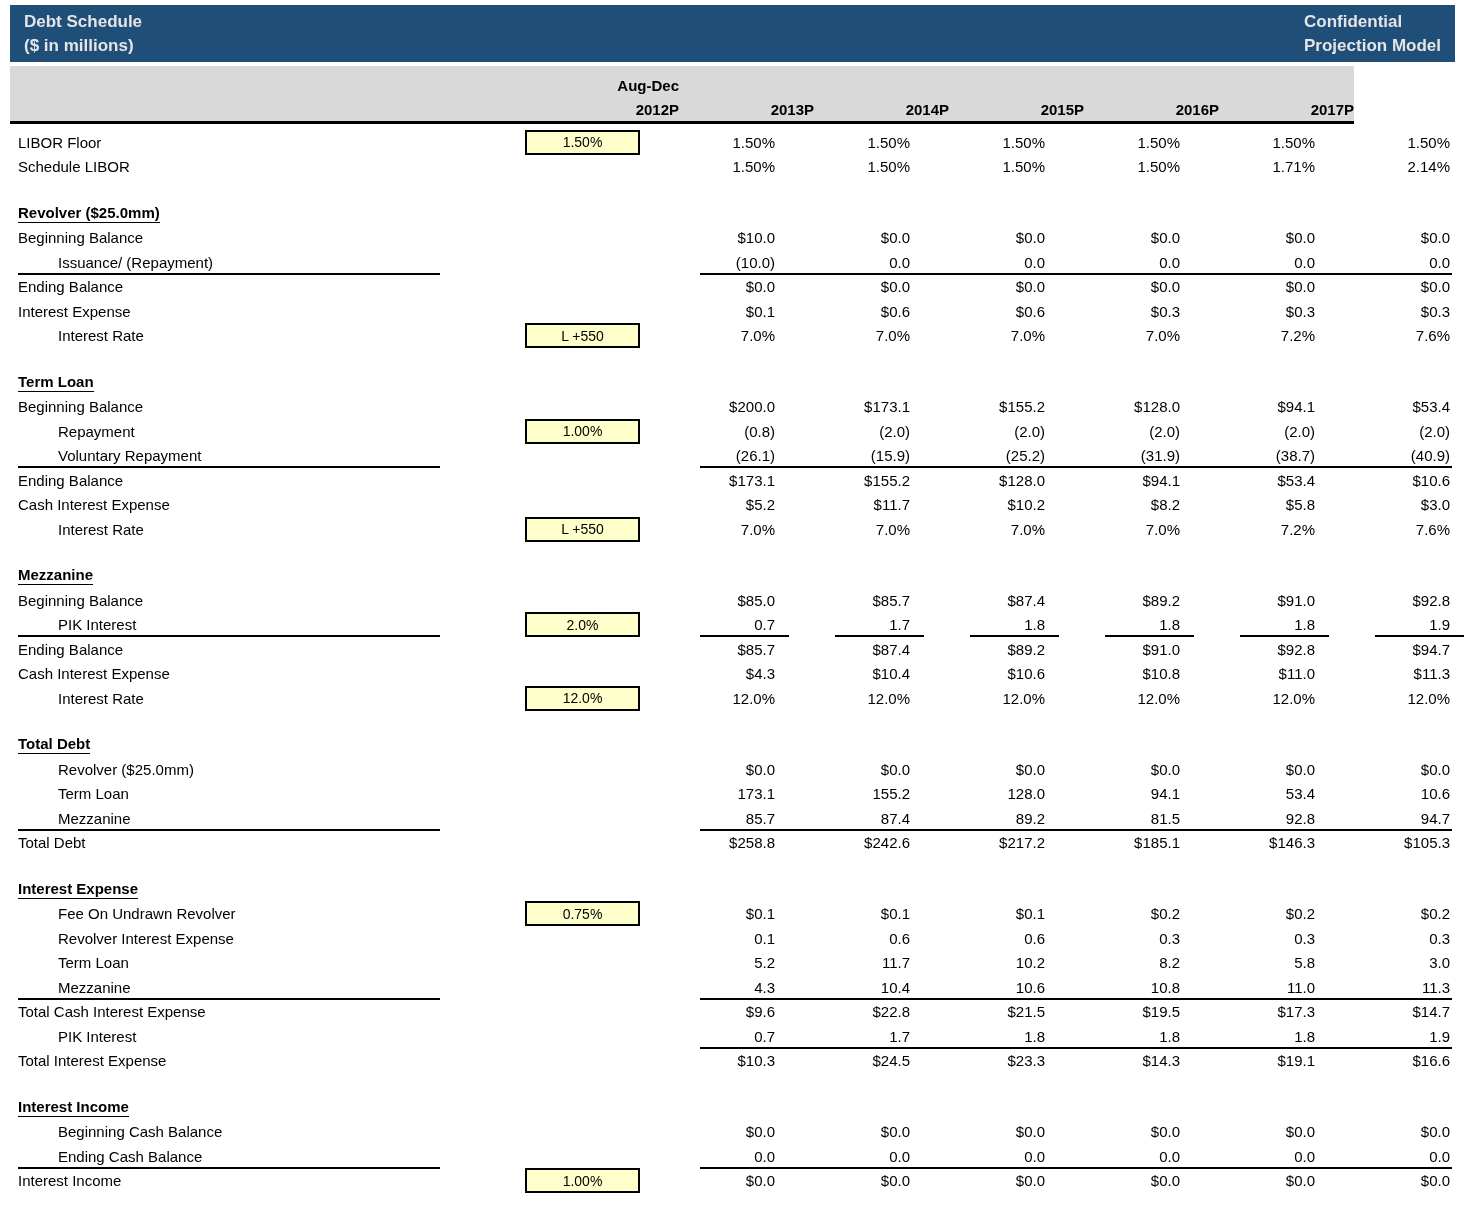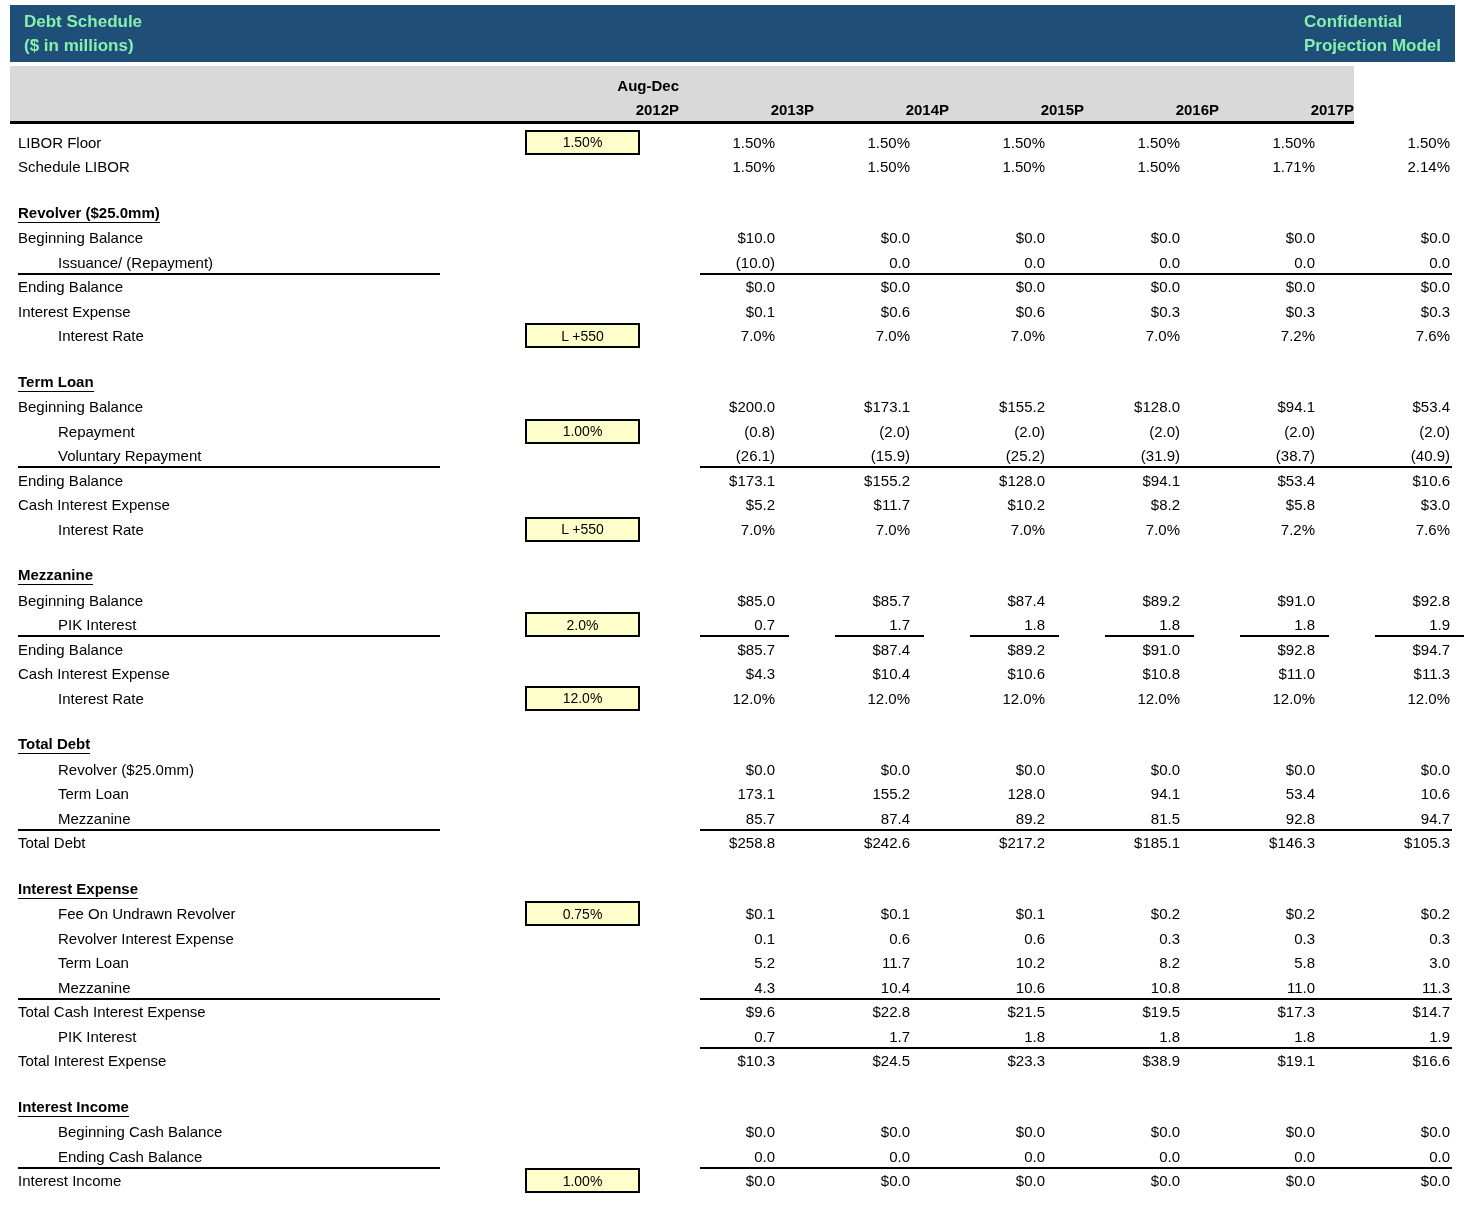--- a/index.html
+++ b/index.html
@@ -6,21 +6,21 @@
   body{
     width:1475px;height:1211px;background:#ffffff;color:#000;
     font-family:"Liberation Sans", sans-serif;
     -webkit-font-smoothing:antialiased;overflow:hidden;
   }
   .page{padding:5px 15px 0 10px;}
 
   
   .titlebar{
     width:1445px;height:57px;box-sizing:border-box;
-    background:#1F4E79;color:#86efac;
+    background:#1F4E79;color:#e5e5e5;
     display:flex;justify-content:space-between;align-items:center;
     padding:4px 14px;
   }
   .tb-left div,.tb-right div{font-weight:bold;font-size:17px;line-height:24px;}
   .tb-right{}
 
   
   .band{
     width:1344px;box-sizing:border-box;background:#D9D9D9;
     border-bottom:3px solid #000;margin-top:4px;padding-top:7px;
@@ -498,21 +498,21 @@
           <div class="cell">1.9</div>
         </div>
       </div>
       <div class="row">
         <div class="lbl">Total Interest Expense</div>
         <div class="inp"></div>
         <div class="data">
           <div class="cell">$10.3</div>
           <div class="cell">$24.5</div>
           <div class="cell">$23.3</div>
-          <div class="cell">$38.9</div>
+          <div class="cell">$14.3</div>
           <div class="cell">$19.1</div>
           <div class="cell">$16.6</div>
         </div>
       </div>
       <div class="spacer"></div>
       <div class="row">
         <div class="lbl">
           <span class="ttl">Interest Income</span>
         </div>
         <div class="inp"></div>

